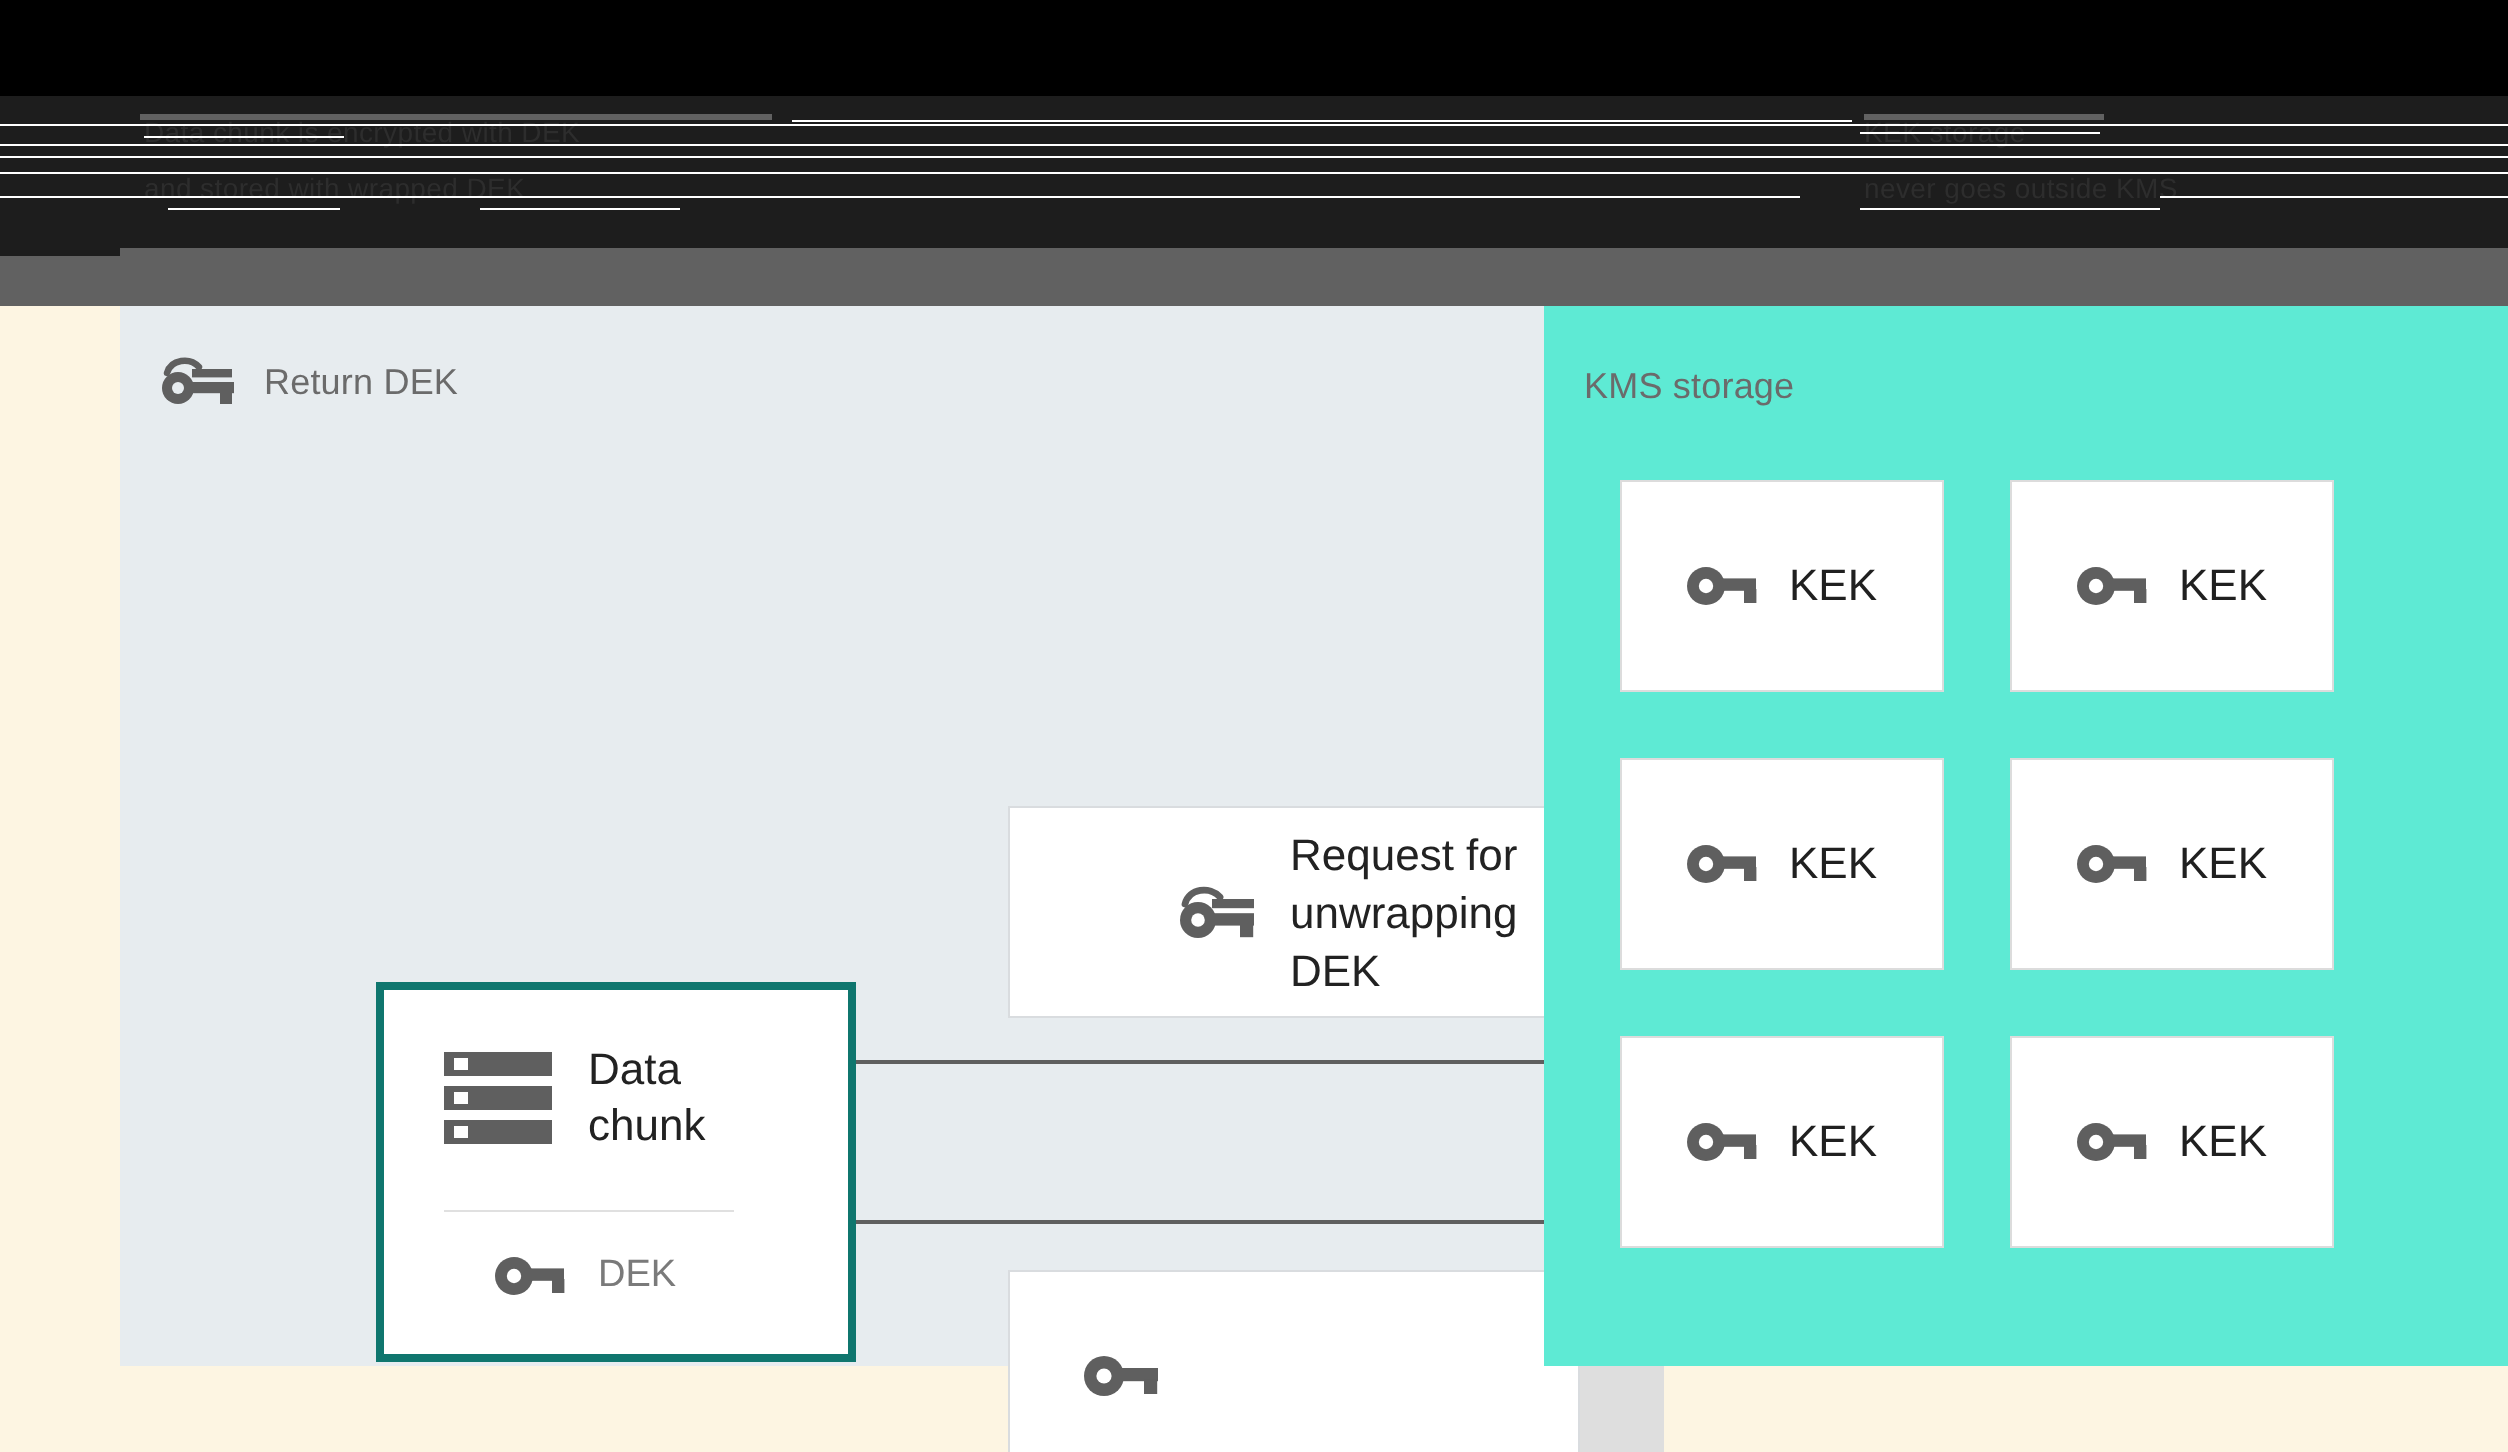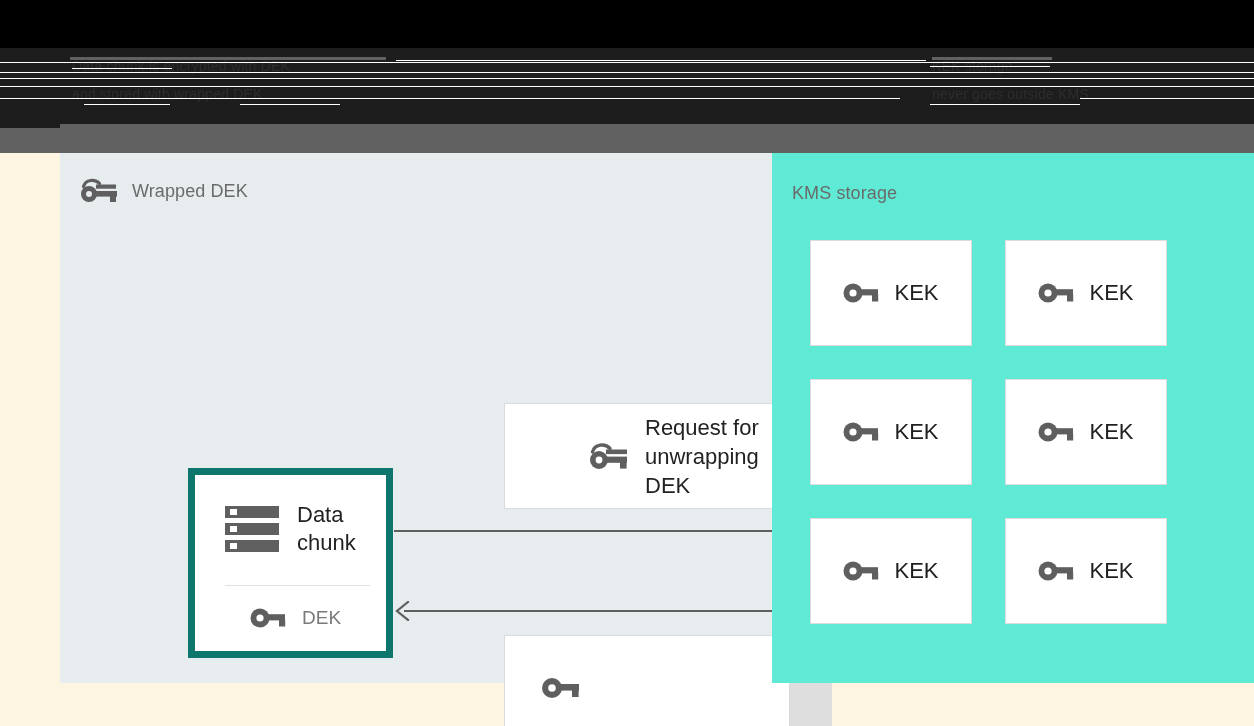--- a/index.html
+++ b/index.html
@@ -103,25 +103,25 @@
     top: 30px;
     font-size: 18px;
     color: #6b6b6b;
     letter-spacing: .1px;
   }
 
   
   .card-datachunk {
     position: absolute;
     left: 128px;
-    top: 315px;
-    width: 205px;
+    top: 338px;
+    width: 240px;
     height: 190px;
     background: #ffffff;
-    border: 7px solid #0f766e;
+    border: 4px solid #0f766e;
     box-sizing: border-box;
   }
   .dc-row {
     position: absolute;
     left: 30px;
     top: 26px;
     display: flex;
     align-items: center;
   }
   .dc-label {
@@ -265,21 +265,21 @@
     <span class="panel-left-icon">
       <svg class="icon" width="38" height="26" viewBox="0 0 38 26" aria-hidden="true">
         <path d="M4.5 8.5 C6.5 1.5 16 0.5 20.5 5.5" fill="none" stroke="#5f5f5f" stroke-width="3.2" stroke-linecap="round"></path>
         <circle cx="10" cy="16" r="8" fill="#5f5f5f"></circle>
         <circle cx="10" cy="16" r="3" fill="#e7ecef"></circle>
         <rect x="17" y="6.5" width="20" height="4.2" fill="#5f5f5f"></rect>
         <rect x="17" y="13" width="21" height="5.6" fill="#5f5f5f"></rect>
         <rect x="31" y="18" width="6" height="6" fill="#5f5f5f"></rect>
       </svg>
     </span>
-    <div class="panel-left-title">Wrapped DEK</div>
+    <div class="panel-left-title">Return DEK</div>
 
     <div class="arrow-line arrow-right"></div>
     <span class="arrowhead" style="left:756px;top:368px;">
       <svg class="icon" width="18" height="20" viewBox="0 0 18 20" aria-hidden="true">
         <path d="M0 0 L9 10 L0 20 L8 20 L17 10 L8 0 Z" fill="#5f5f5f"></path>
       </svg>
     </span>
 
     <div class="arrow-line arrow-left"></div>
     <span class="arrowhead" style="left:334px;top:448px;">

